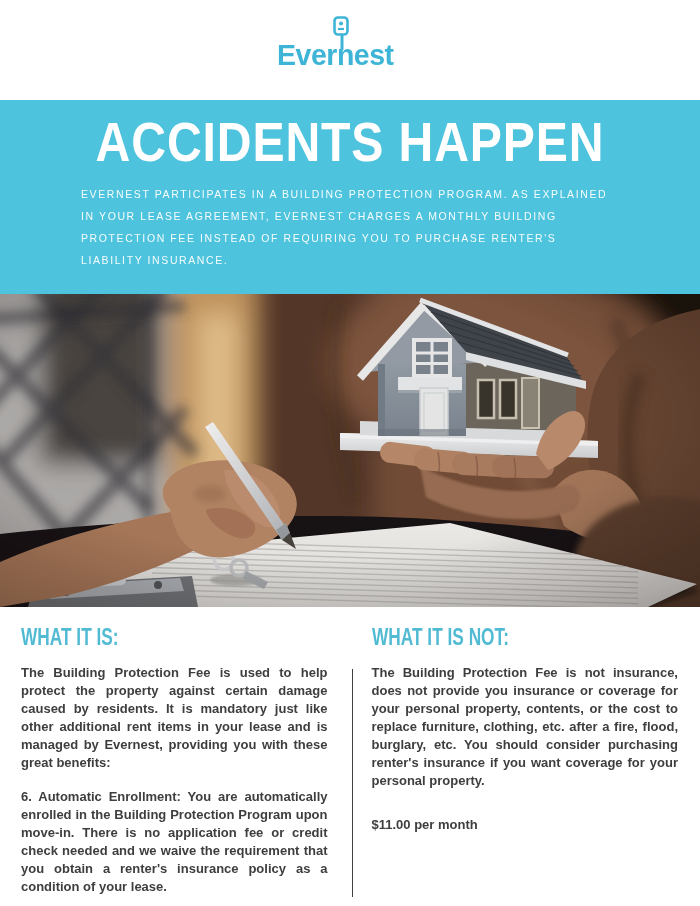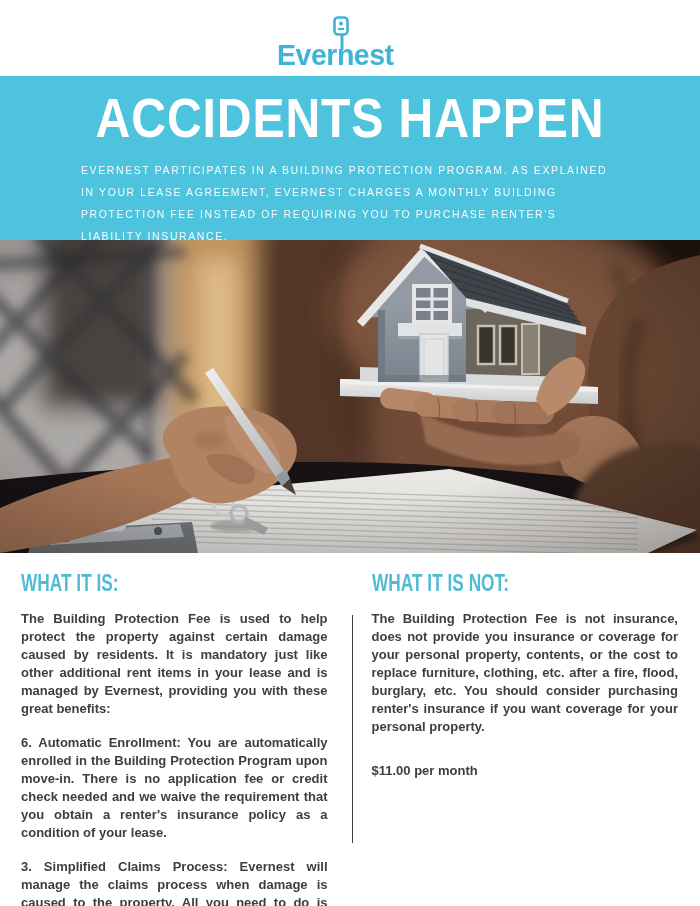--- a/index.html
+++ b/index.html
@@ -7,21 +7,21 @@
         font-family:"Liberation Sans",sans-serif;}
 
   
   .logo-band{height:76px;display:flex;align-items:flex-end;justify-content:center;background:#ffffff;}
   .logo{position:relative;margin-bottom:6px;margin-left:-24px;}
   .logo-text{font-size:30px;font-weight:bold;letter-spacing:-0.5px;color:var(--logo-teal,#3eb5d6);
              display:inline-block;transform:scaleX(.95);transform-origin:left bottom;line-height:1;}
   .logo-icon{position:absolute;left:44%;top:-24px;width:22px;height:34px;}
 
   
-  .banner{height:164px;background:var(--teal,#4ec3dd);text-align:center;overflow:hidden;}
+  .banner{height:194px;background:var(--teal,#4ec3dd);text-align:center;overflow:hidden;margin-top:24px;}
   .banner h1{margin:14px 0 0 0;color:#ffffff;font-size:56px;font-weight:bold;letter-spacing:1px;
              line-height:1.0;transform:scaleX(.86);transform-origin:center top;white-space:nowrap;}
   .banner p{margin:13px auto 0 auto;width:538px;color:rgba(255,255,255,.95);
             font-size:10.5px;letter-spacing:1.6px;line-height:22px;text-align:left;}
 
   
   .photo{height:313px;line-height:0;}
 
   
   .content{position:relative;padding:16px 22px 0 21px;display:flex;}

